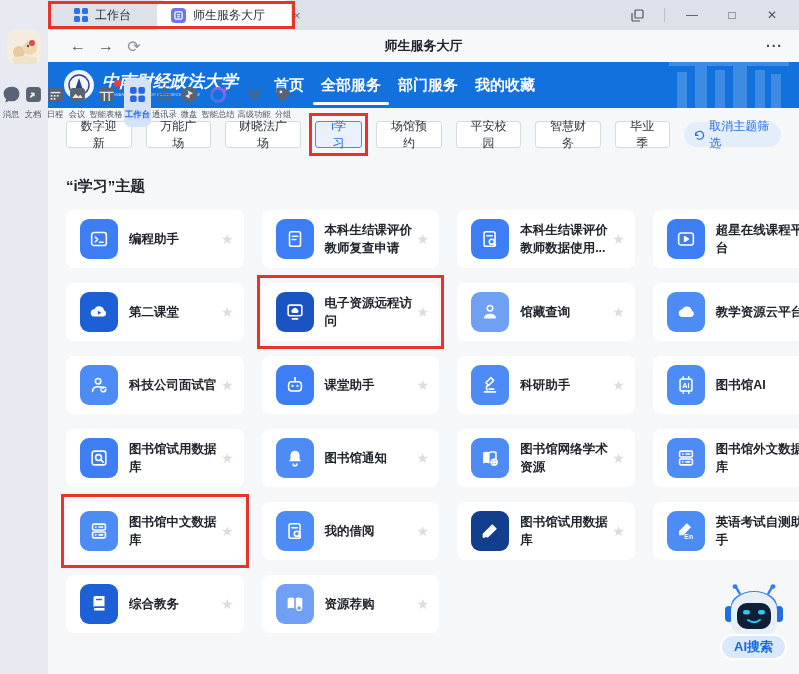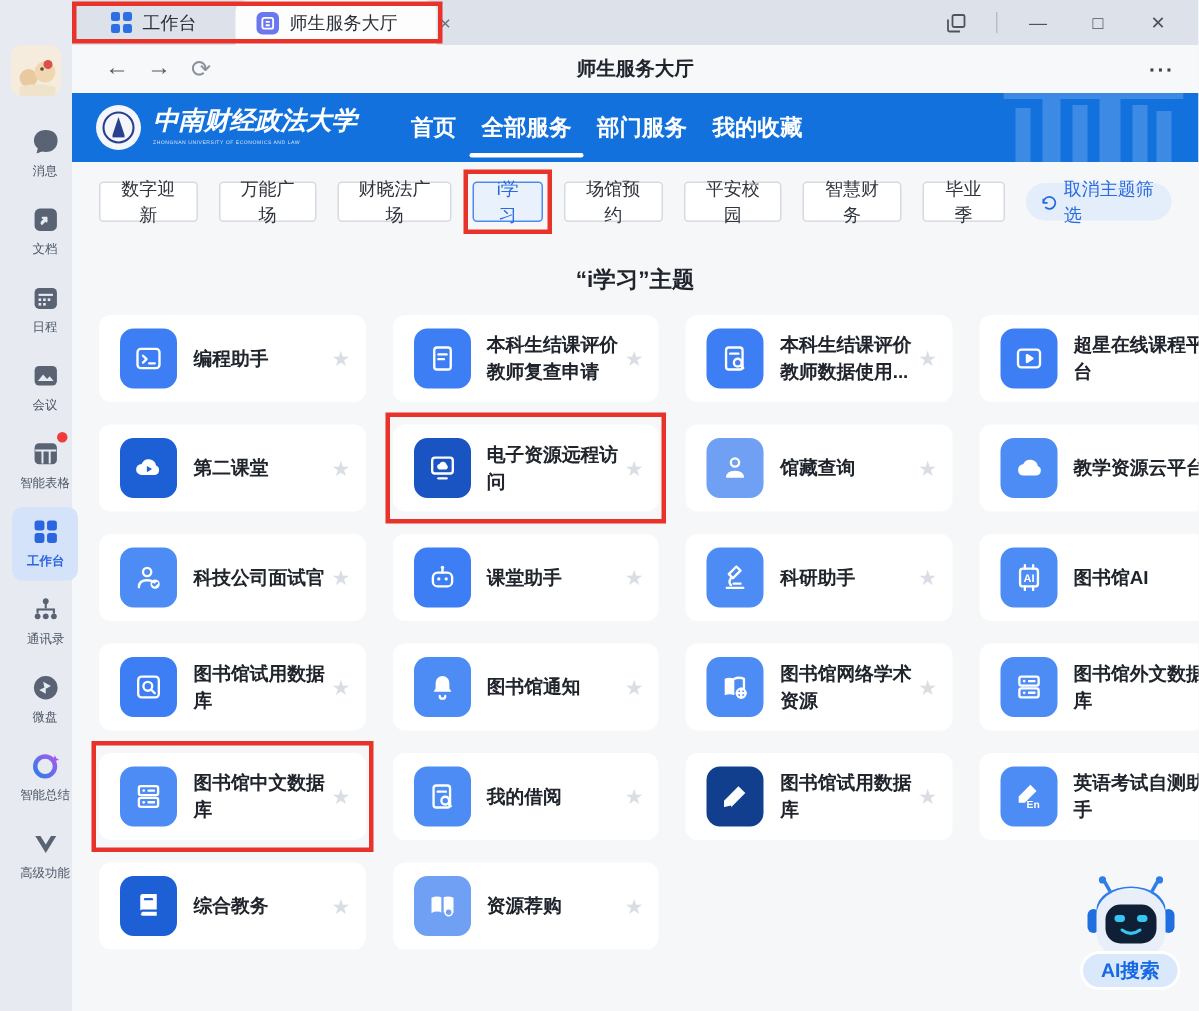--- a/index.html
+++ b/index.html
@@ -3,21 +3,21 @@
 <meta charset="utf-8">
 <style>
   * { margin:0; padding:0; box-sizing:border-box; }
   html,body { width:799px; height:674px; overflow:hidden; }
   body { font-family:"Liberation Sans", sans-serif; background:#f6f7f9; position:relative; }
 
   
   .sidebar { position:absolute; left:0; top:0; width:48px; height:674px; background:#e7ebf1; z-index:30;
              display:flex; flex-direction:column; align-items:center; }
   .avatar { width:34px; height:34px; border-radius:8px; margin-top:30px; overflow:hidden; flex:none; }
-  .side-items { display:flex; flex-direction:column; align-items:center; margin-top:14px; width:100%;padding-left:12px; }
+  .side-items { display:flex; flex-direction:row; align-items:center; margin-top:14px; width:100%; }
   .side-item { width:44px; padding:5px 0 6px; display:flex; flex-direction:column; align-items:center;
                gap:3px; cursor:pointer; border-radius:7px; margin-bottom:3px; }
   .side-item .s-icon { width:22px; height:22px; display:flex; align-items:center; justify-content:center; position:relative; }
   .side-item .s-label { font-size:9px; color:#4c5564; transform:scale(.92); white-space:nowrap; }
   .side-item.active { background:#d4e3fa; }
   .side-item.active .s-label { color:#2a66e0; font-weight:bold; }
   .badge-dot { position:absolute; top:-3px; right:-4px; width:7px; height:7px; border-radius:50%; background:#f23c3c; }
 
   
   .tabbar { position:absolute; left:48px; top:0; width:751px; height:30px; background:#dde2ea;
@@ -58,21 +58,21 @@
   
   .content { position:absolute; left:48px; top:108px; width:751px; height:566px; background:#f6f7f9; padding:13px 18px 0; }
   .filter-row { display:flex; align-items:center; }
   .filter-btn { background:#fff; border:1px solid #d7dae0; border-radius:3px; height:27px; padding:0 11px;
                 font-size:12px; color:#2f343d; margin-right:14px; display:flex; align-items:center; cursor:pointer; position:relative; }
   .filter-btn.selected { border-color:#4d8bf0; color:#2a6ae0; background:#e9f1fd; }
   .filter-btn.annotated::after { content:""; position:absolute; inset:-9px -7px; border:3px solid #e8332a; pointer-events:none; z-index:40; }
   .cancel-filter { margin-left:auto; background:#e4eefb; border-radius:13px; height:25px; padding:0 10px;
                    display:flex; align-items:center; gap:4px; color:#2a6ae0; font-size:12px; cursor:pointer; }
 
-  .section-title { margin-top:29px; font-size:15px; font-weight:bold; color:#20242c;text-align:center; }
+  .section-title { margin-top:29px; font-size:15px; font-weight:bold; color:#20242c; }
 
   .grid { margin-top:14px; display:grid; grid-template-columns:repeat(4, 1fr); gap:15px 18px; }
   .card { background:#fff; border-radius:8px; height:58px; display:flex; align-items:center; padding:0 10px 0 14px; cursor:pointer; position:relative; }
   .card.annotated::after { content:""; position:absolute; inset:-8px -5px; border:3px solid #e8332a; pointer-events:none; z-index:40; }
   .card-icon { width:38px; height:40px; border-radius:9px; flex:none; display:flex; align-items:center; justify-content:center; }
   .card-label { margin-left:11px; font-size:12.5px; font-weight:bold; color:#20242c; line-height:1.45; width:92px; }
   .star { margin-left:auto; color:#d9dde4; font-size:14px; cursor:pointer; }
 
   
   .ai-search { position:absolute; right:12px; bottom:14px; display:flex; flex-direction:column; align-items:center; cursor:pointer; z-index:20; }
@@ -195,20 +195,29 @@
         </span>
         <span class="s-label">智能总结</span>
       </div>
       <div class="side-item">
         <span class="s-icon">
           <svg width="21" height="21" viewBox="0 0 24 24" fill="#596373">
             <path d="M4 6 l8 13 8-13 -4 0 -4 6.5 L8 6Z"></path>
           </svg>
         </span>
         <span class="s-label">高级功能</span>
+      </div>
+      <div class="side-item">
+        <span class="s-icon">
+          <svg width="21" height="21" viewBox="0 0 24 24" fill="#596373">
+            <path d="M4 6 a2 2 0 0 1 2-2 h7 l7 7 -9 9 -7-7 Z"></path>
+            <circle cx="9" cy="9" r="1.6" fill="#e7ebf1"></circle>
+          </svg>
+        </span>
+        <span class="s-label">分组</span>
       </div>
     </div>
 </div>
 
 <div class="tabbar">
   <div class="tabs-group" id="tabs-group">
       <div class="tab">
         <span class="tab-grid">
           <i></i>
           <i></i>

